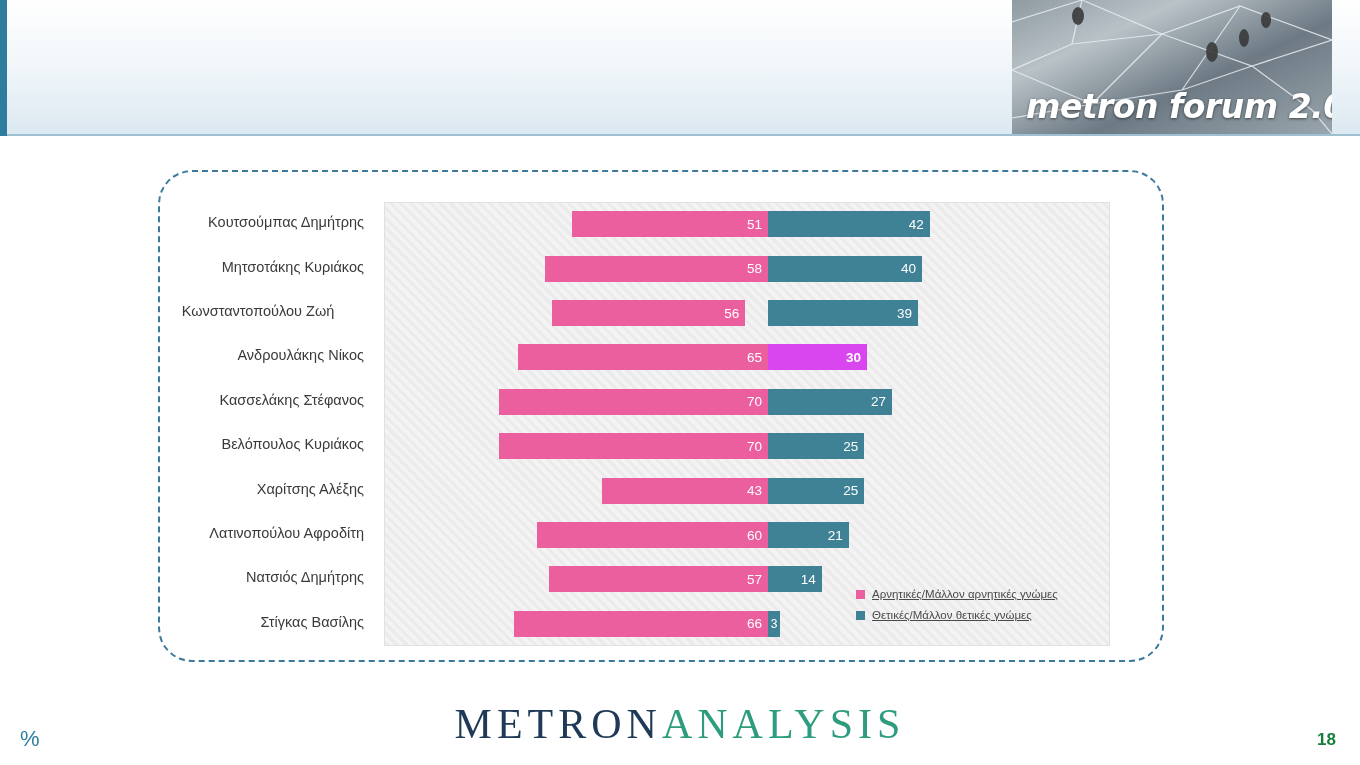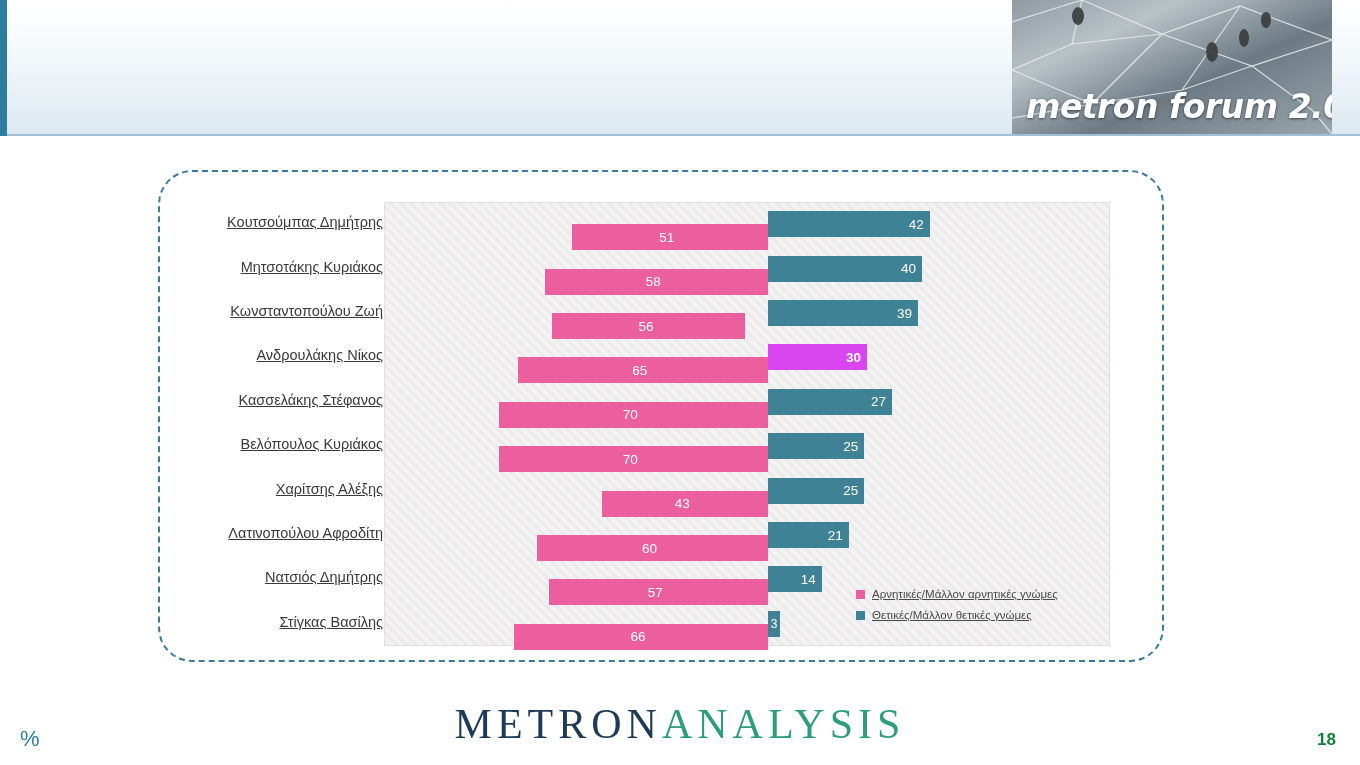--- a/index.html
+++ b/index.html
@@ -88,37 +88,35 @@
     height: 444px;
     background:
       repeating-linear-gradient(45deg,
         #eceaea 0px, #eceaea 3px,
         #f4f3f3 3px, #f4f3f3 7px);
     border: 1px solid #e2e0e0;
     box-sizing: border-box;
   }
   .cat-label {
     position: absolute;
-    left: 171px;
+    left: 152px;
     width: 212px;
     text-align: right;
     font-size: 14.5px;
     color: #3a3a3a;
     white-space: nowrap;
-    text-decoration: underline;
   }
   .bar-neg {
     height: 26px;
     background: #ec5f9e;
     position: relative;
     display: flex;
     align-items: center;
-    justify-content: center;
-    box-sizing: border-box;
-    margin-top: 13px;
+    justify-content: flex-end;
+    box-sizing: border-box;
   }
   .bar-pos {
     height: 26px;
     background: #3f8296;
     position: relative;
     display: flex;
     align-items: center;
     justify-content: flex-end;
     box-sizing: border-box;
   }
@@ -221,21 +219,21 @@
     <div class="bar-pos" style="position: absolute; left: 768px; top: 211.2px; width: 161.7px; background: rgb(63, 130, 150);">
       <span class="bar-val">42</span>
     </div>
     <div class="cat-label" style="top: 258.6px;">Μητσοτάκης Κυριάκος</div>
     <div class="bar-neg" style="position: absolute; left: 544.7px; top: 255.6px; width: 223.3px; background: rgb(236, 95, 158);">
       <span class="bar-val">58</span>
     </div>
     <div class="bar-pos" style="position: absolute; left: 768px; top: 255.6px; width: 154px; background: rgb(63, 130, 150);">
       <span class="bar-val">40</span>
     </div>
-    <div class="cat-label" style="top: 303px;">Κωνσταντοπούλου Ζωή</div>
+    <div class="cat-label" style="top: 303px; text-align: center;">Κωνσταντοπούλου Ζωή</div>
     <div class="bar-neg" style="position: absolute; left: 552.4px; top: 300px; width: 193px; background: rgb(236, 95, 158);">
       <span class="bar-val">56</span>
     </div>
     <div class="bar-pos" style="position: absolute; left: 768px; top: 300px; width: 150.15px; background: rgb(63, 130, 150);">
       <span class="bar-val">39</span>
     </div>
     <div class="cat-label" style="top: 347.4px;">Ανδρουλάκης Νίκος</div>
     <div class="bar-neg" style="position: absolute; left: 517.75px; top: 344.4px; width: 250.25px; background: rgb(236, 95, 158);">
       <span class="bar-val">65</span>
     </div>

